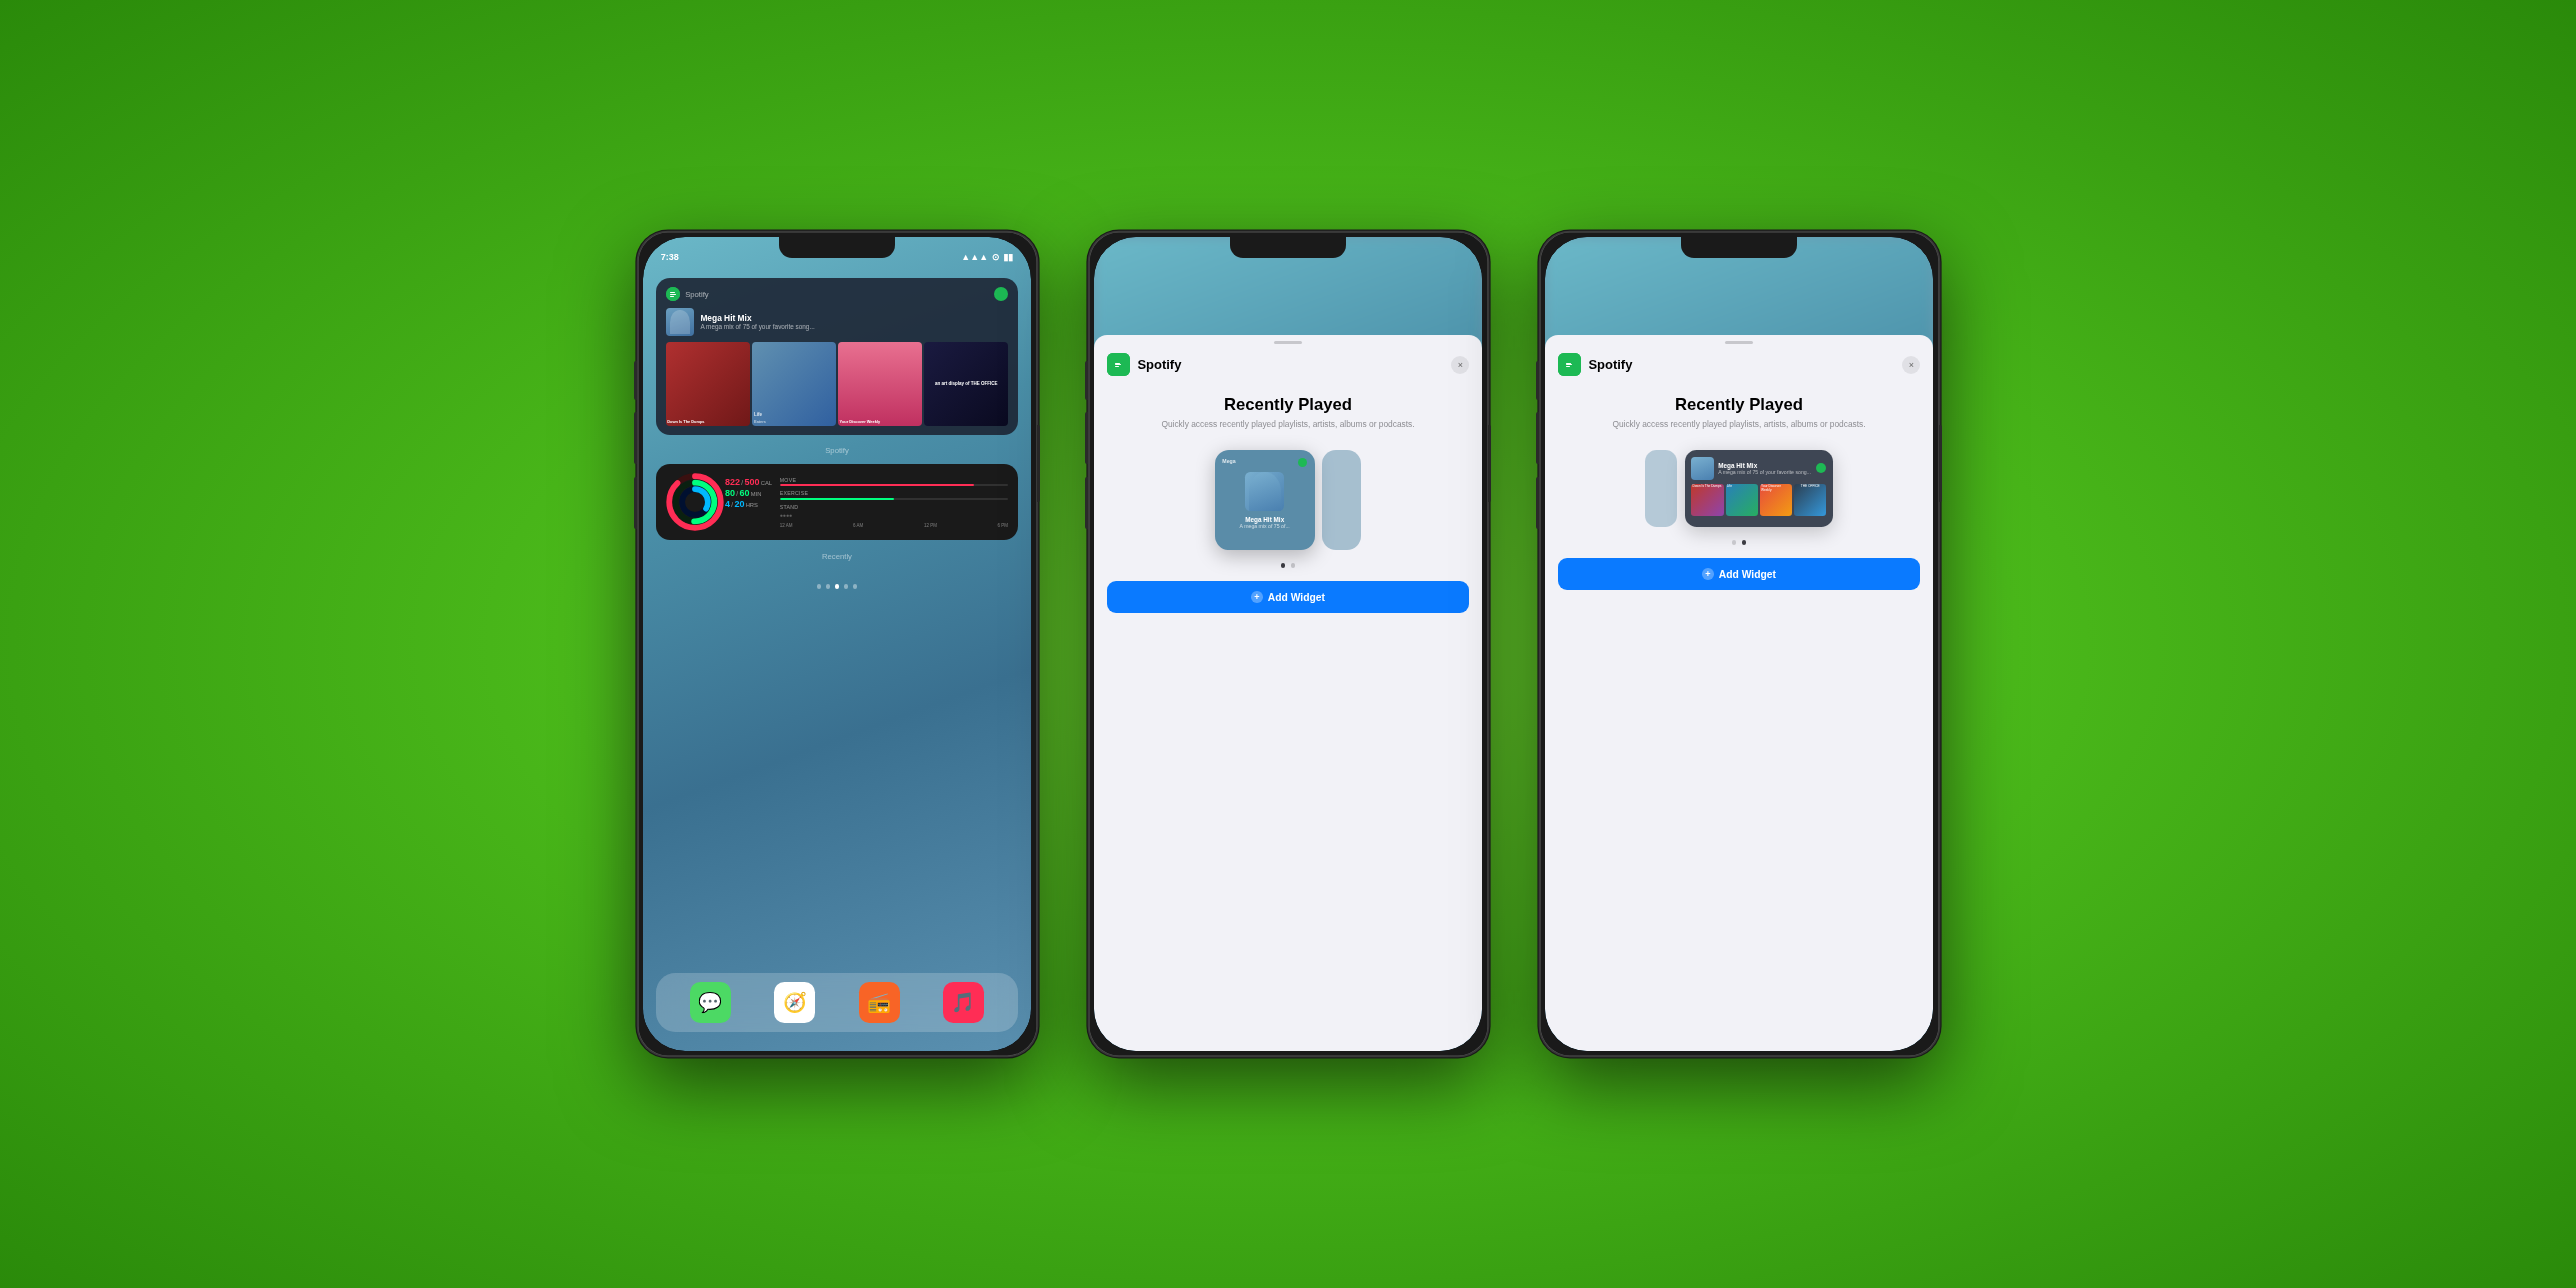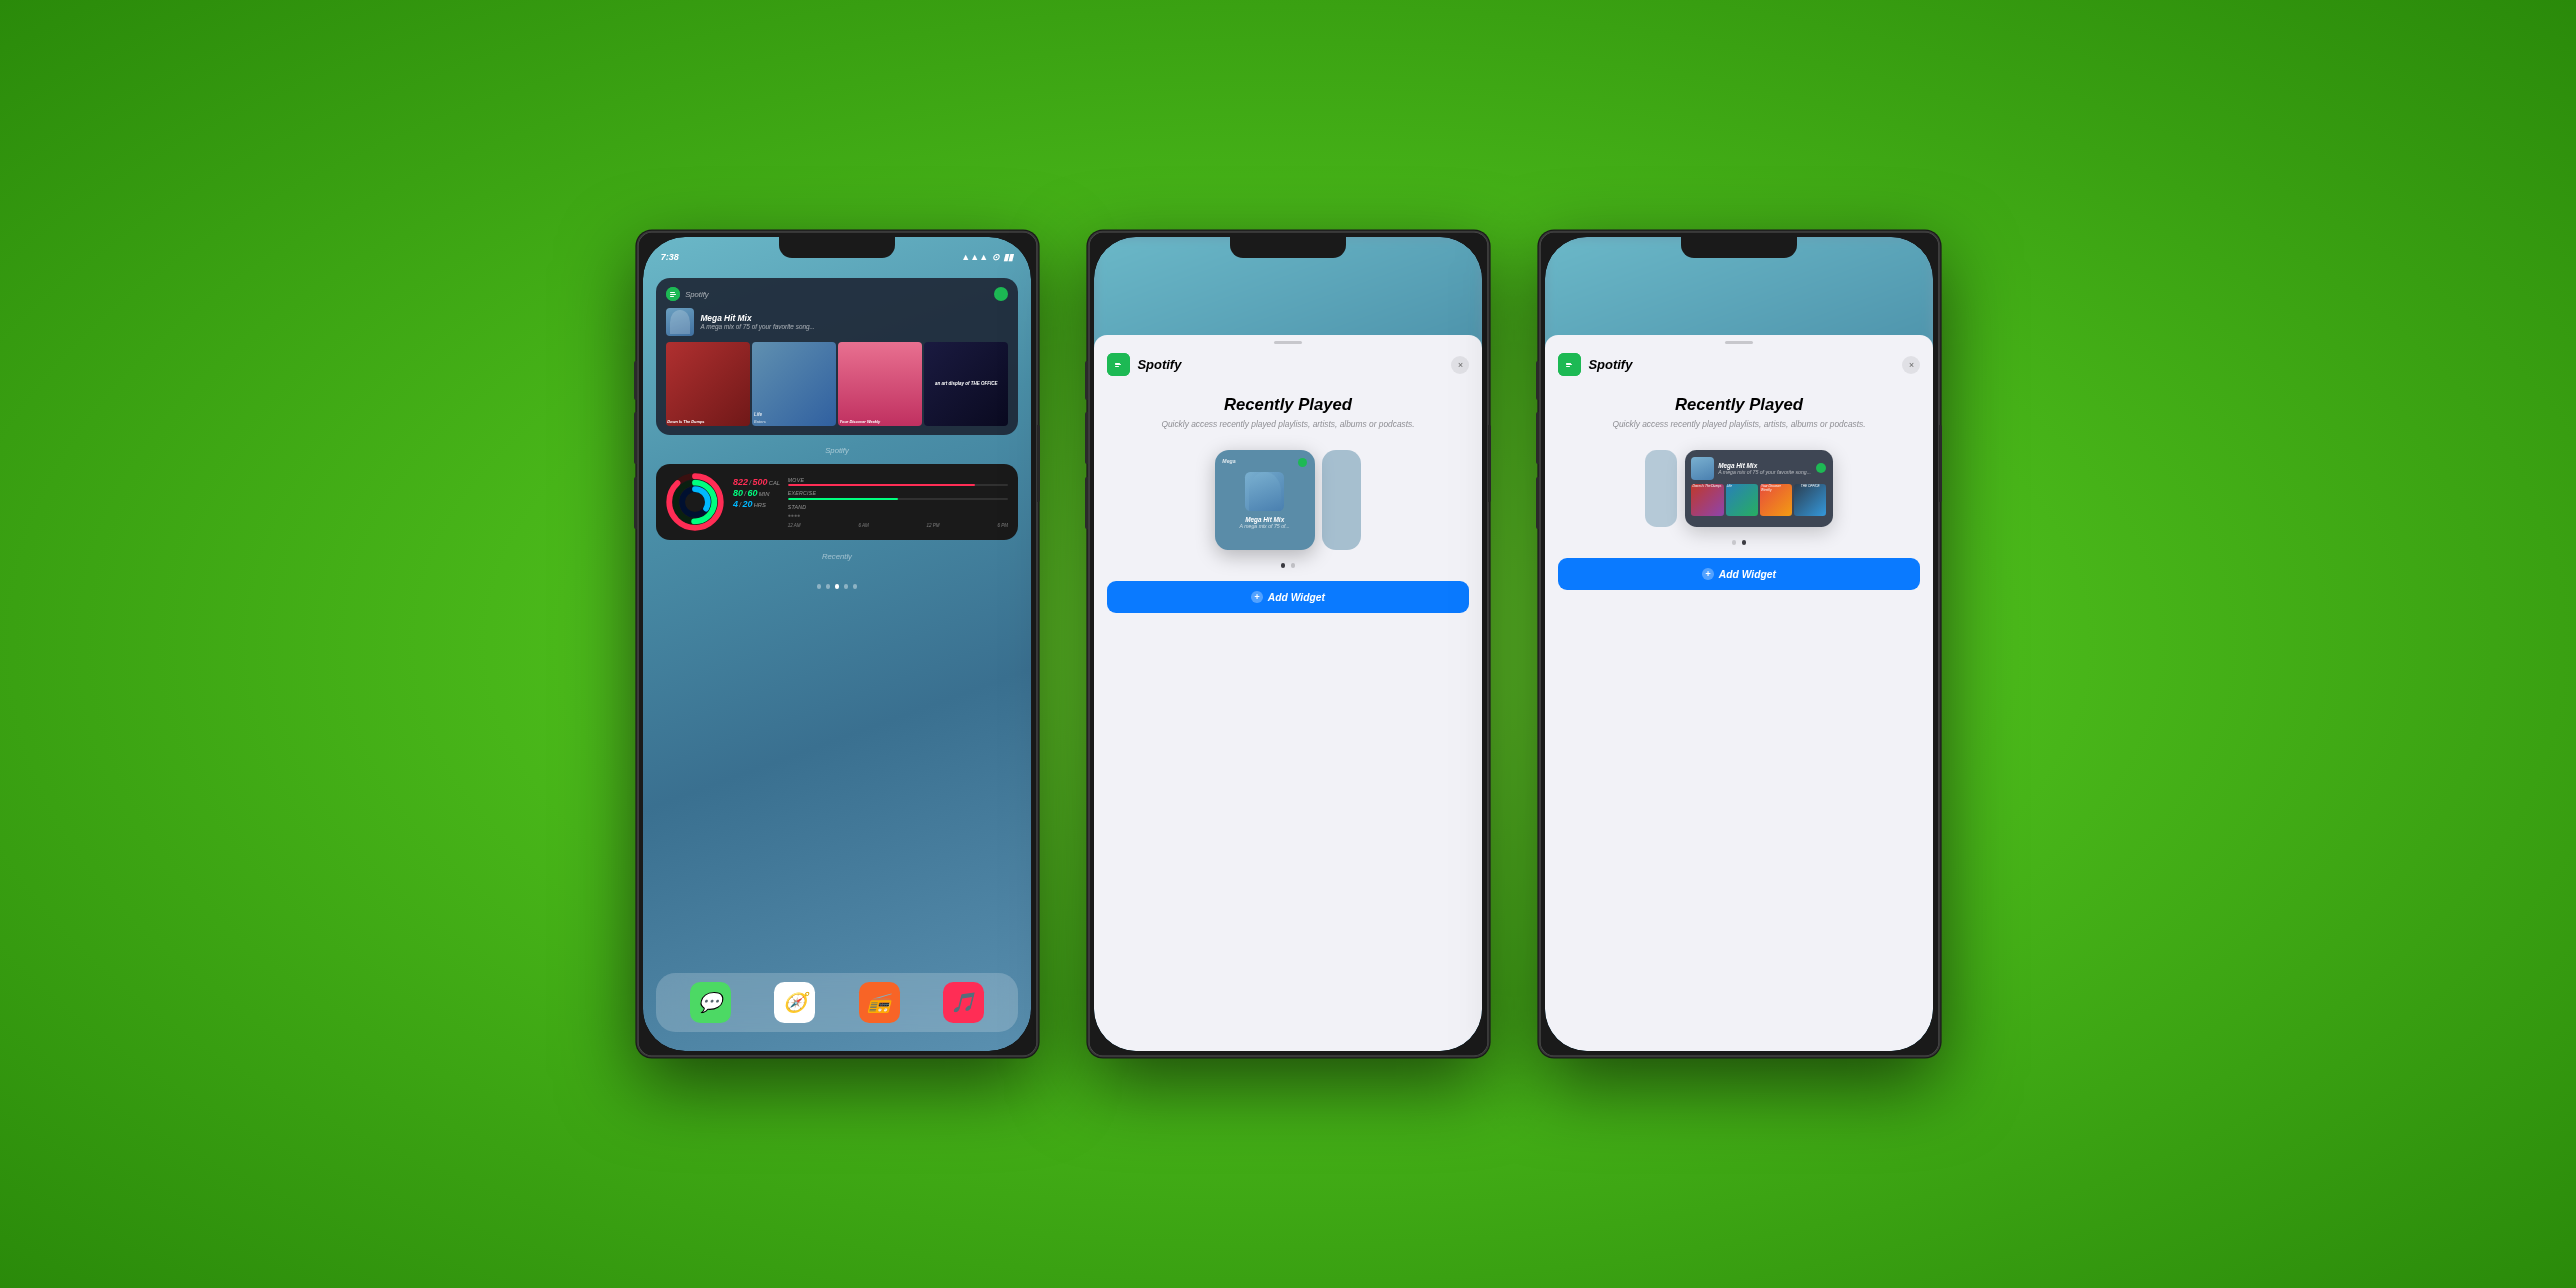--- a/index.html
+++ b/index.html
@@ -13,28 +13,27 @@
       gap: 52px;
       font-family: -apple-system, 'SF Pro Display', 'Helvetica Neue', Arial, sans-serif;
       overflow: hidden;
     }
 
     
     .phone {
       width: 399px;
       height: 824px;
       background: #1a1a1a;
-      border-radius: 14px;
+      border-radius: 30px;
       position: relative;
       box-shadow:
         0 0 0 1.3px #3a3a3a,
         0 0 0 2.6px #1a1a1a,
         0 26px 77px rgba(0,0,0,0.6),
         inset 0 0 0 0.6px #555;
-      font-style: italic;
     }
     .phone-inner {
       position: absolute;
       top: 5.2px; left: 5.2px; right: 5.2px; bottom: 5.2px;
       border-radius: 42px;
       overflow: hidden;
       background: #000;
     }
     .phone-screen {
       width: 100%;
@@ -182,21 +181,21 @@
     }
 
     
     .fitness-widget {
       background: #1a1a1a;
       border-radius: 14px;
       padding: 9px 10.3px;
       color: white;
       display: flex;
       align-items: center;
-      gap: 9px;
+      gap: 1px;
     }
     .rings-svg {
       width: 58px; height: 58px;
     }
 
     .fitness-stats {
       flex: 1;
     }
     .fitness-row {
       display: flex;

